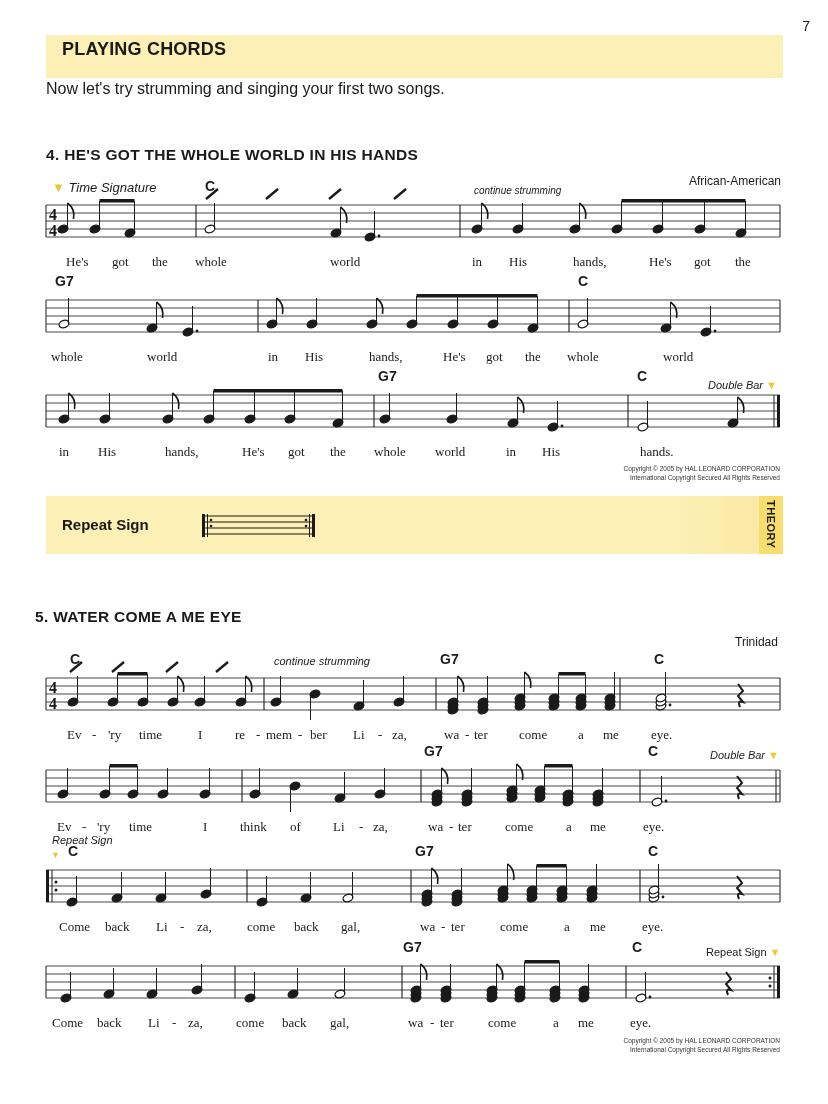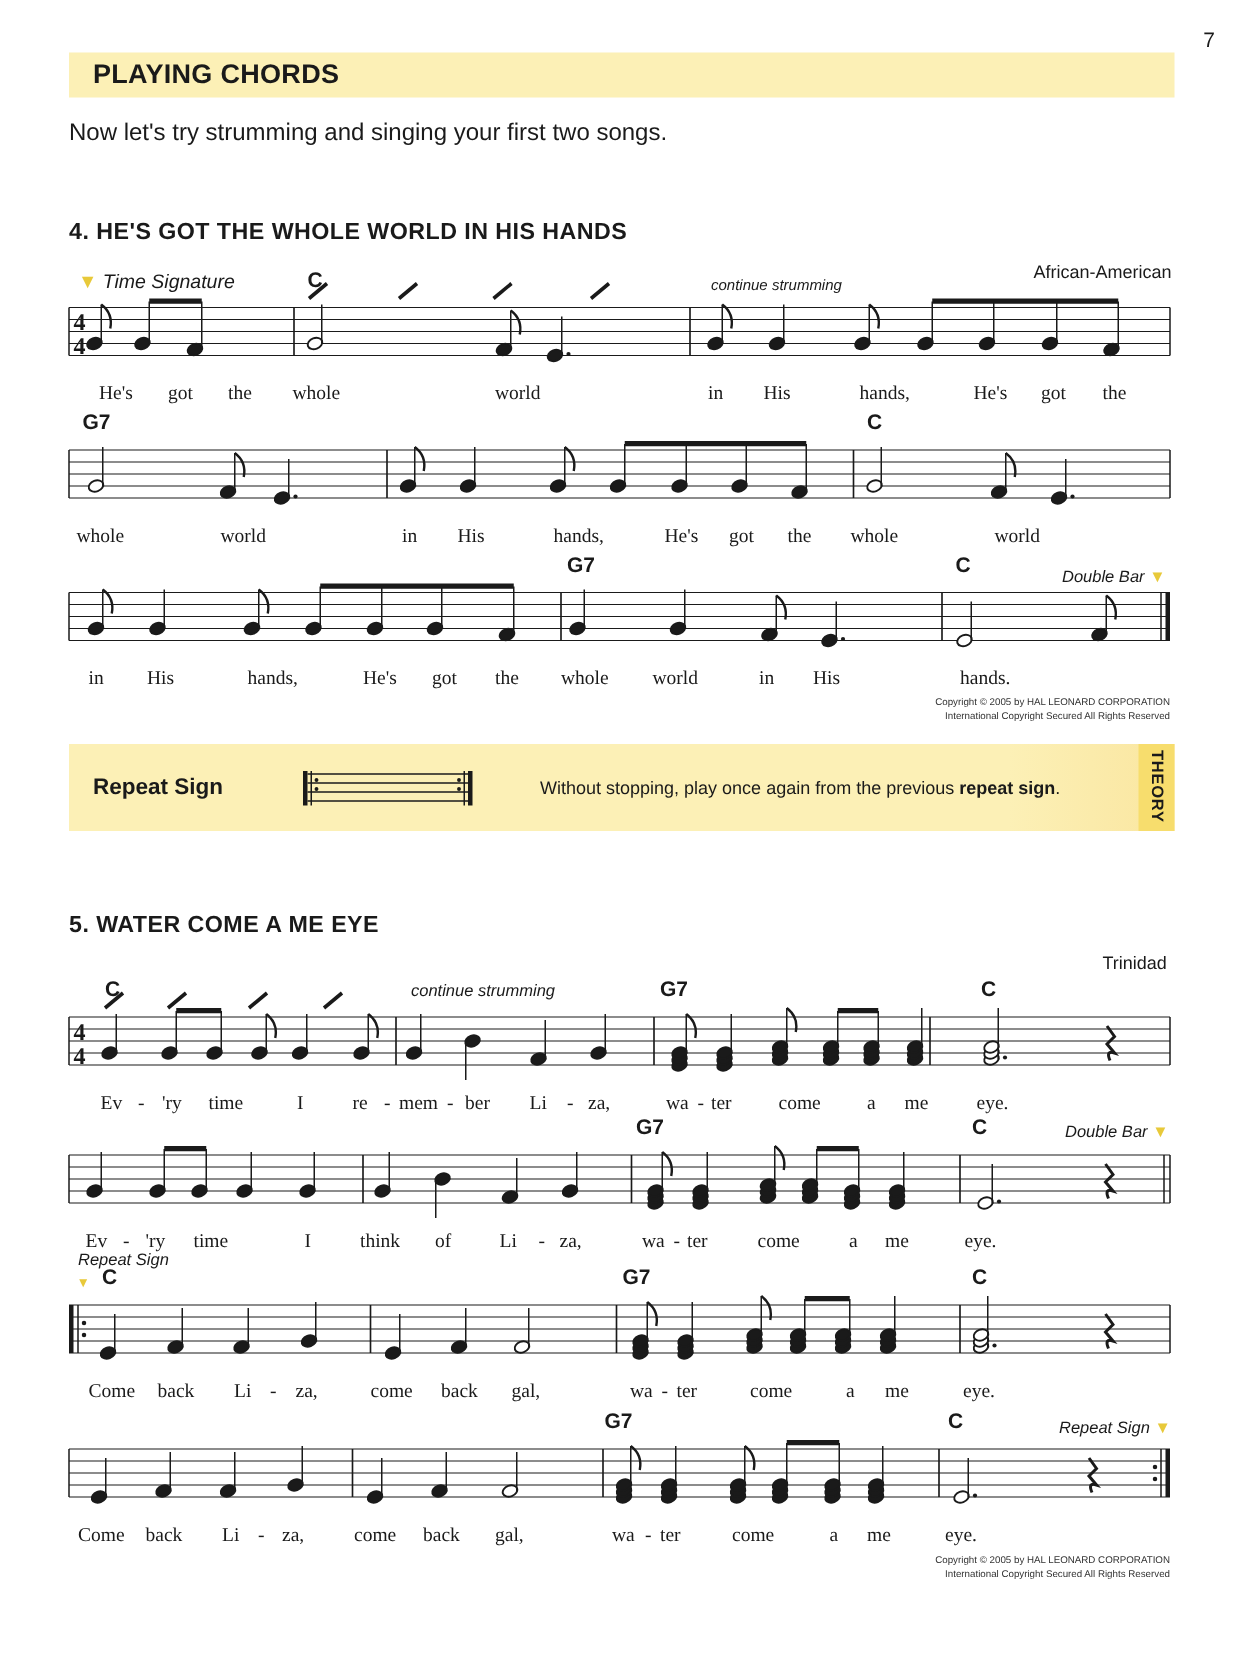--- a/index.html
+++ b/index.html
@@ -1,20 +1,20 @@
 <!DOCTYPE html>
 <html><head>
 <meta charset="utf-8">
 <style>
   html, body { margin: 0; padding: 0; background: #ffffff; }
   body { width: 828px; height: 1104px; position: relative; overflow: hidden;
          font-family: "Liberation Sans", sans-serif; color: #1a1a1a; }
   .abs { position: absolute; }
   .page-number { right: 18px; top: 18px; font-size: 14px; }
-  .banner { left: 46px; top: 35px; width: 737px; height: 30px; background: #fcf0b6; }
+  .banner { left: 46px; top: 35px; width: 737px; height: 43px; background: #fcf0b6; }
   .banner-title { left: 16px; top: 4px; font-weight: bold; font-size: 18px; letter-spacing: 0.2px; }
   .intro { left: 46px; top: 80px; font-size: 16px; }
   .song-title { font-weight: bold; font-size: 15.5px; letter-spacing: 0.3px; }
   .origin { font-size: 12px; }
   .copyright { font-size: 6.5px; line-height: 9px; text-align: right; color: #333; }
   .theory { left: 46px; top: 496px; width: 737px; height: 58px;
             background: linear-gradient(to right, #fcf0b6 0%, #fcf0b6 85%, #fae6a0 100%); }
   .theory-tab { right: 0; top: 0; width: 24px; height: 58px; background: #f7dd6d; }
   .theory-tab-label { position: absolute; left: 6px; top: 4px; writing-mode: vertical-rl;
                       font-weight: bold; font-size: 11px; letter-spacing: 0.5px; }
@@ -52,27 +52,26 @@
     </g>
     <rect x="1" y="2" width="3" height="23" fill="#1a1a1a"></rect>
       <line x1="6.5" y1="2" x2="6.5" y2="25" stroke="#1a1a1a"></line>
     <circle cx="10" cy="8" r="1.3" fill="#1a1a1a"></circle>
       <circle cx="10" cy="14" r="1.3" fill="#1a1a1a"></circle>
     <rect x="111" y="2" width="3" height="23" fill="#1a1a1a"></rect>
       <line x1="108.5" y1="2" x2="108.5" y2="25" stroke="#1a1a1a"></line>
     <circle cx="105" cy="8" r="1.3" fill="#1a1a1a"></circle>
       <circle cx="105" cy="14" r="1.3" fill="#1a1a1a"></circle>
   </svg>
-  <div class="abs theory-text"><span>Without stopping, play once again from the previous </span><b>repeat sign</b><span>.</span></div>
   <div class="abs theory-tab">
     <span class="theory-tab-label">THEORY</span>
   </div>
 </div>
 
-<div class="abs song-title" style="left:46px; top:608px;">5.  WATER COME A ME EYE</div>
+<div class="abs song-title" style="left:35px; top:608px;">5.  WATER COME A ME EYE</div>
 <div class="abs origin" style="left:735px; top:635px;">Trinidad</div>
 <div class="abs copyright" style="right:48px; top:1036px;">
   <div>Copyright © 2005 by HAL LEONARD CORPORATION</div>
   <div>International Copyright Secured   All Rights Reserved</div>
 </div>
 
 <div class="abs" style="left:52px; top:180px; font-style:italic; font-size:13px;">
   <span style="color:#e8c93a;">▼</span>
   <span>Time Signature</span>
 </div>
@@ -81,21 +80,21 @@
   <span>Double Bar</span>
   <span style="color:#e8c93a;">▼</span>
 </div>
 <div class="abs" style="left:274px; top:655px; font-style:italic; font-size:11px;">continue strumming</div>
 <div class="abs" style="left:710px; top:749px; font-style:italic; font-size:11px;">
   <span>Double Bar</span>
   <span style="color:#e8c93a;">▼</span>
 </div>
 <div class="abs" style="left:52px; top:834px; font-style:italic; font-size:11px;">Repeat Sign</div>
 <div class="abs" style="left:51px; top:850px; font-size:9px; color:#e8c93a;">▼</div>
-<div class="abs" style="left:706px; top:946px; font-style:italic; font-size:11px;">
+<div class="abs" style="left:706px; top:946px; font-size:11px;">
   <span>Repeat Sign</span>
   <span style="color:#e8c93a;">▼</span>
 </div>
 
 <svg id="score" class="abs" style="left:0; top:0;" width="828" height="1104">
     <g>
       <line x1="46" y1="205" x2="780" y2="205" stroke="#1a1a1a" stroke-width="0.8"></line>
       <line x1="46" y1="213" x2="780" y2="213" stroke="#1a1a1a" stroke-width="0.8"></line>
       <line x1="46" y1="221" x2="780" y2="221" stroke="#1a1a1a" stroke-width="0.8"></line>
       <line x1="46" y1="229" x2="780" y2="229" stroke="#1a1a1a" stroke-width="0.8"></line>

